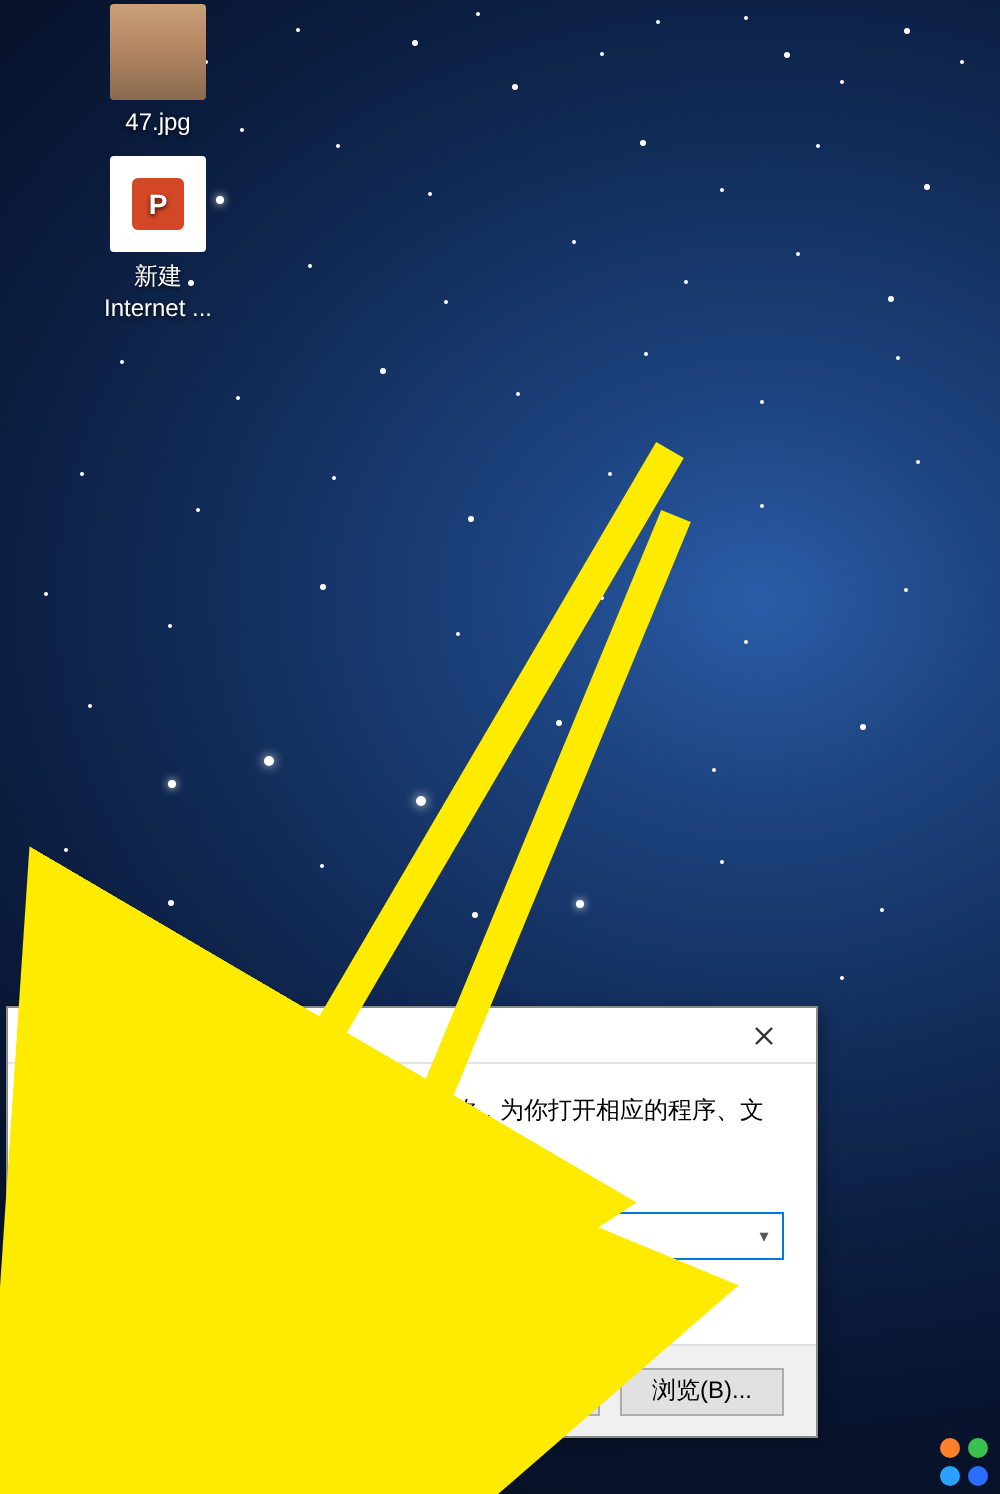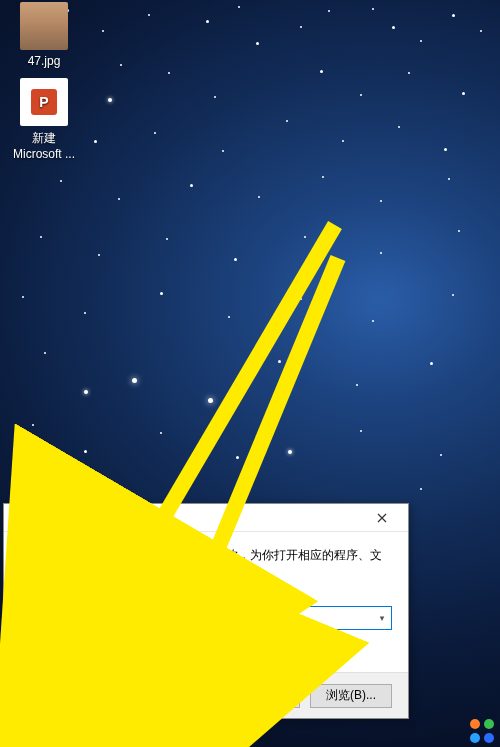--- a/index.html
+++ b/index.html
@@ -6,21 +6,21 @@
   html, body { width: 500px; height: 747px; overflow: hidden; }
   #desktop {
     position: relative;
     width: 500px; height: 747px;
     background: radial-gradient(ellipse 600px 500px at 380px 300px, #2a5da8 0%, #1d4480 20%, #122d5a 45%, #0a1a3a 70%, #050d20 100%);
   }
   .star { position: absolute; background: #fff; border-radius: 50%; }
   .s1{width:2px;height:2px;} .s2{width:3px;height:3px;} .s3{width:4px;height:4px;box-shadow:0 0 4px #fff;}
   .s4{width:5px;height:5px;box-shadow:0 0 6px #fff;}
 
-  .icon-wrap { position:absolute; width:76px; text-align:center; color:#fff; font-size:12px; text-shadow:0 1px 2px rgba(0,0,0,0.8); }
+  .icon-wrap { position:absolute; width:76px; text-align:center; color:#fff; font-size:12px; text-shadow:0 1px 2px rgba(0,0,0,0.8);margin-left:35px; }
   .icon-img { width:48px; height:48px; margin:0 auto 4px; border-radius:2px; overflow:hidden; display:flex; align-items:center; justify-content:center; }
   .thumb47 { background:linear-gradient(to bottom,#c9a07a 0%,#b88a66 40%,#8a6a50 100%); }
   .pptfile { background:#fff; display:flex; align-items:center; justify-content:center; }
   .pptbadge { width:26px; height:26px; background:#d24726; border-radius:3px; color:#fff; font-size:14px; font-weight:bold; display:flex; align-items:center; justify-content:center; }
 
   #run-dialog {
     position:absolute; left:3px; bottom:28px; width:406px; height:216px;
     background:#fff; border:1px solid #8a8a8a; box-shadow:2px 2px 8px rgba(0,0,0,0.3);
     font-size:12px; color:#000;
   }
@@ -131,21 +131,21 @@
 
   <div class="icon-wrap" style="left:6px; top:2px;">
     <div class="icon-img thumb47"></div>
     <div>47.jpg</div>
   </div>
   <div class="icon-wrap" style="left:6px; top:78px;">
     <div class="icon-img pptfile">
       <div class="pptbadge">P</div>
     </div>
     <div style="white-space:pre-line;">新建
-Microsoft ...</div>
+Internet ...</div>
   </div>
 
   <div id="run-dialog">
     <div class="titlebar">
       <svg class="ticon" viewBox="0 0 16 16">
         <rect x="1" y="3" width="14" height="10" rx="1" fill="#fff" stroke="#3a7bd5"></rect>
         <rect x="1" y="3" width="14" height="3" fill="#3a7bd5"></rect>
         <path d="M6 12 L10 8 L6 12" fill="none"></path>
       </svg>
       <span class="ttext">运行</span>

